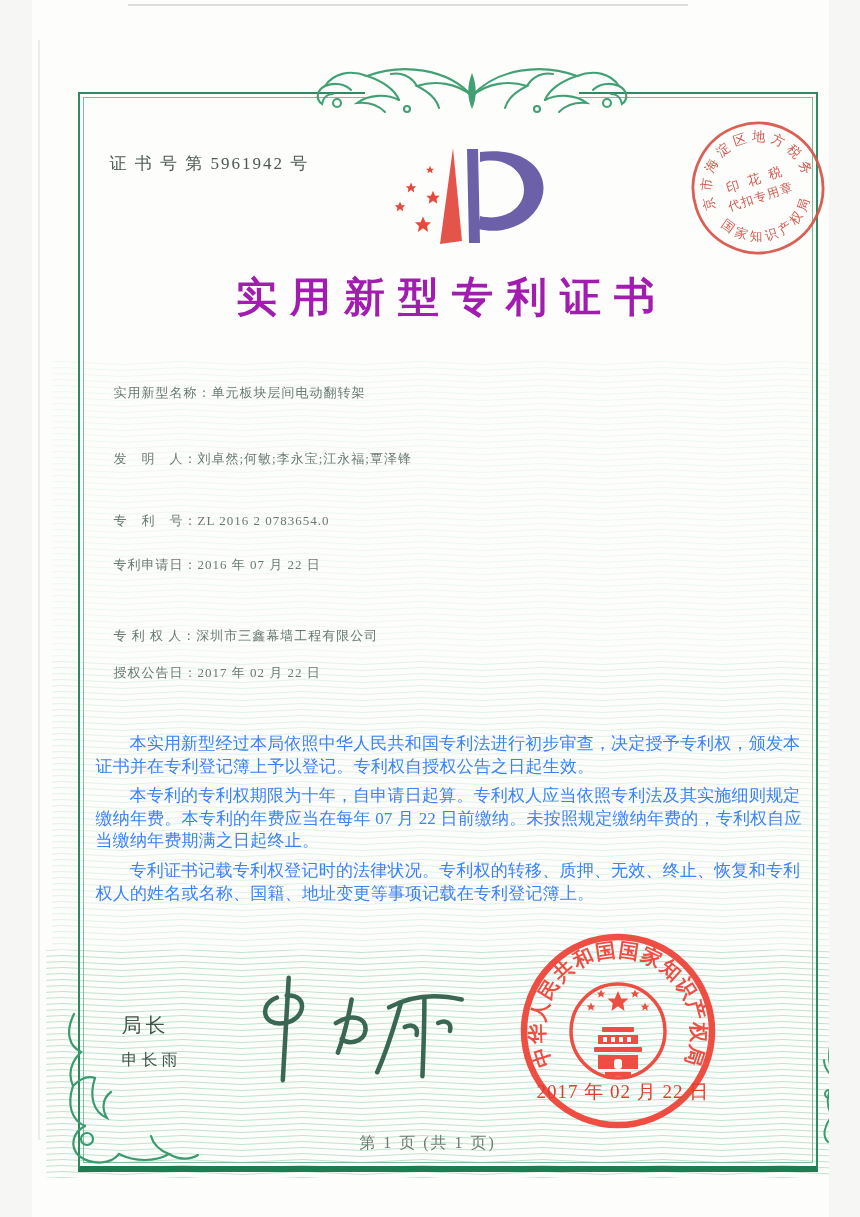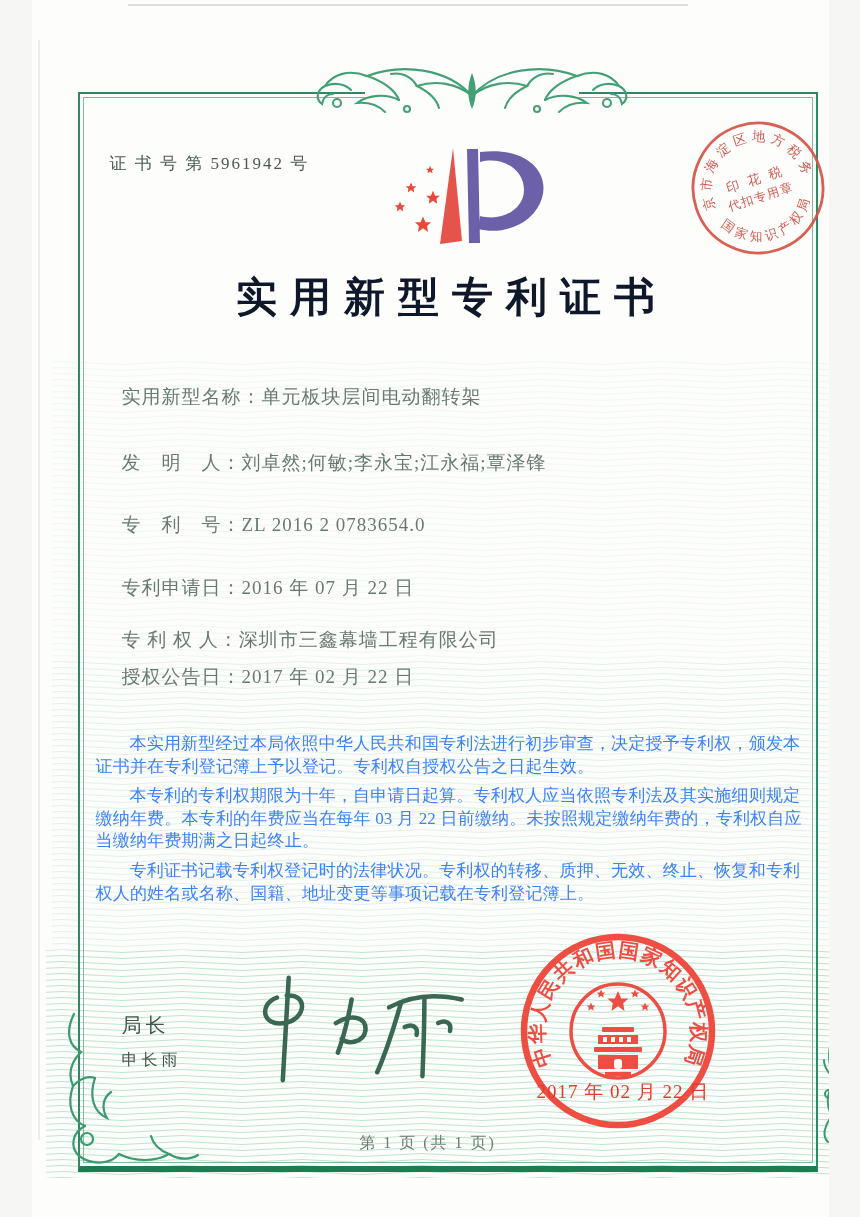--- a/index.html
+++ b/index.html
@@ -28,26 +28,26 @@
     border:1px solid #7cbd9c;
   }
   .ornament { z-index:2; }
 
   
   .cert-no {
     left:78px; top:152px; font-size:17px; letter-spacing:2px; color:#4c5a53; z-index:3;
   }
   .title {
     left:46px; top:270px; width:736px; text-align:center; text-indent:13px;
-    font-size:41px; font-weight:600; letter-spacing:13px; color:#0f172a; z-index:3;
+    font-size:41px; font-weight:600; letter-spacing:13px; color:#a21caf; z-index:3;
   }
   .fields { z-index:3; }
-  .field-row { position:absolute; left:82px; font-size:19px; letter-spacing:1px; color:#687a70; white-space:nowrap;margin-left:8px; }
+  .field-row { position:absolute; left:82px; font-size:13px; letter-spacing:1px; color:#687a70; white-space:nowrap; }
   .f0 { top:384px; } .f1 { top:450px; } .f2 { top:512px; }
-  .f3 { top:575px; } .f4 { top:627px; } .f5 { top:664px; }
+  .f3 { top:556px; } .f4 { top:627px; } .f5 { top:664px; }
 
   .paras {
     left:64px; top:733px; width:714px; z-index:3;
     font-size:17px; line-height:22.6px; letter-spacing:.2px; color:#3b82f6;
   }
   .paras p { margin:0 0 7px 0; text-indent:34px; }
 
   .sig-title { left:90px; top:1012px; font-size:20px; letter-spacing:4px; color:#41544a; z-index:3; }
   .sig-name  { left:90px; top:1050px; font-size:16px; letter-spacing:4px; color:#41544a; z-index:3; }
   .signature-svg { left:205px; top:970px; z-index:3; }
@@ -172,21 +172,21 @@
     <div class="field-row f4">
       <span>专 利 权 人：</span><span>深圳市三鑫幕墙工程有限公司</span>
     </div>
     <div class="field-row f5">
       <span>授权公告日：</span><span>2017 年 02 月 22 日</span>
     </div>
   </div>
 
   <div class="abs paras">
     <p>本实用新型经过本局依照中华人民共和国专利法进行初步审查，决定授予专利权，颁发本证书并在专利登记簿上予以登记。专利权自授权公告之日起生效。</p>
-    <p>本专利的专利权期限为十年，自申请日起算。专利权人应当依照专利法及其实施细则规定缴纳年费。本专利的年费应当在每年 03 月 22 日前缴纳。未按照规定缴纳年费的，专利权自应当缴纳年费期满之日起终止。</p>
+    <p>本专利的专利权期限为十年，自申请日起算。专利权人应当依照专利法及其实施细则规定缴纳年费。本专利的年费应当在每年 07 月 22 日前缴纳。未按照规定缴纳年费的，专利权自应当缴纳年费期满之日起终止。</p>
     <p>专利证书记载专利权登记时的法律状况。专利权的转移、质押、无效、终止、恢复和专利权人的姓名或名称、国籍、地址变更等事项记载在专利登记簿上。</p>
   </div>
 
   <div class="abs sig-title">局长</div>
   <div class="abs sig-name">申长雨</div>
 
   <svg class="abs signature-svg" width="245" height="118" viewBox="0 0 240 120">
     <g stroke="#2b5c47" stroke-width="4.6" fill="none" stroke-linecap="round" opacity="0.92">
       <path d="M48,8 C46,40 44,80 42,112"></path>
       <path d="M36,28 C18,34 20,58 44,54 C66,50 68,24 46,26"></path>

